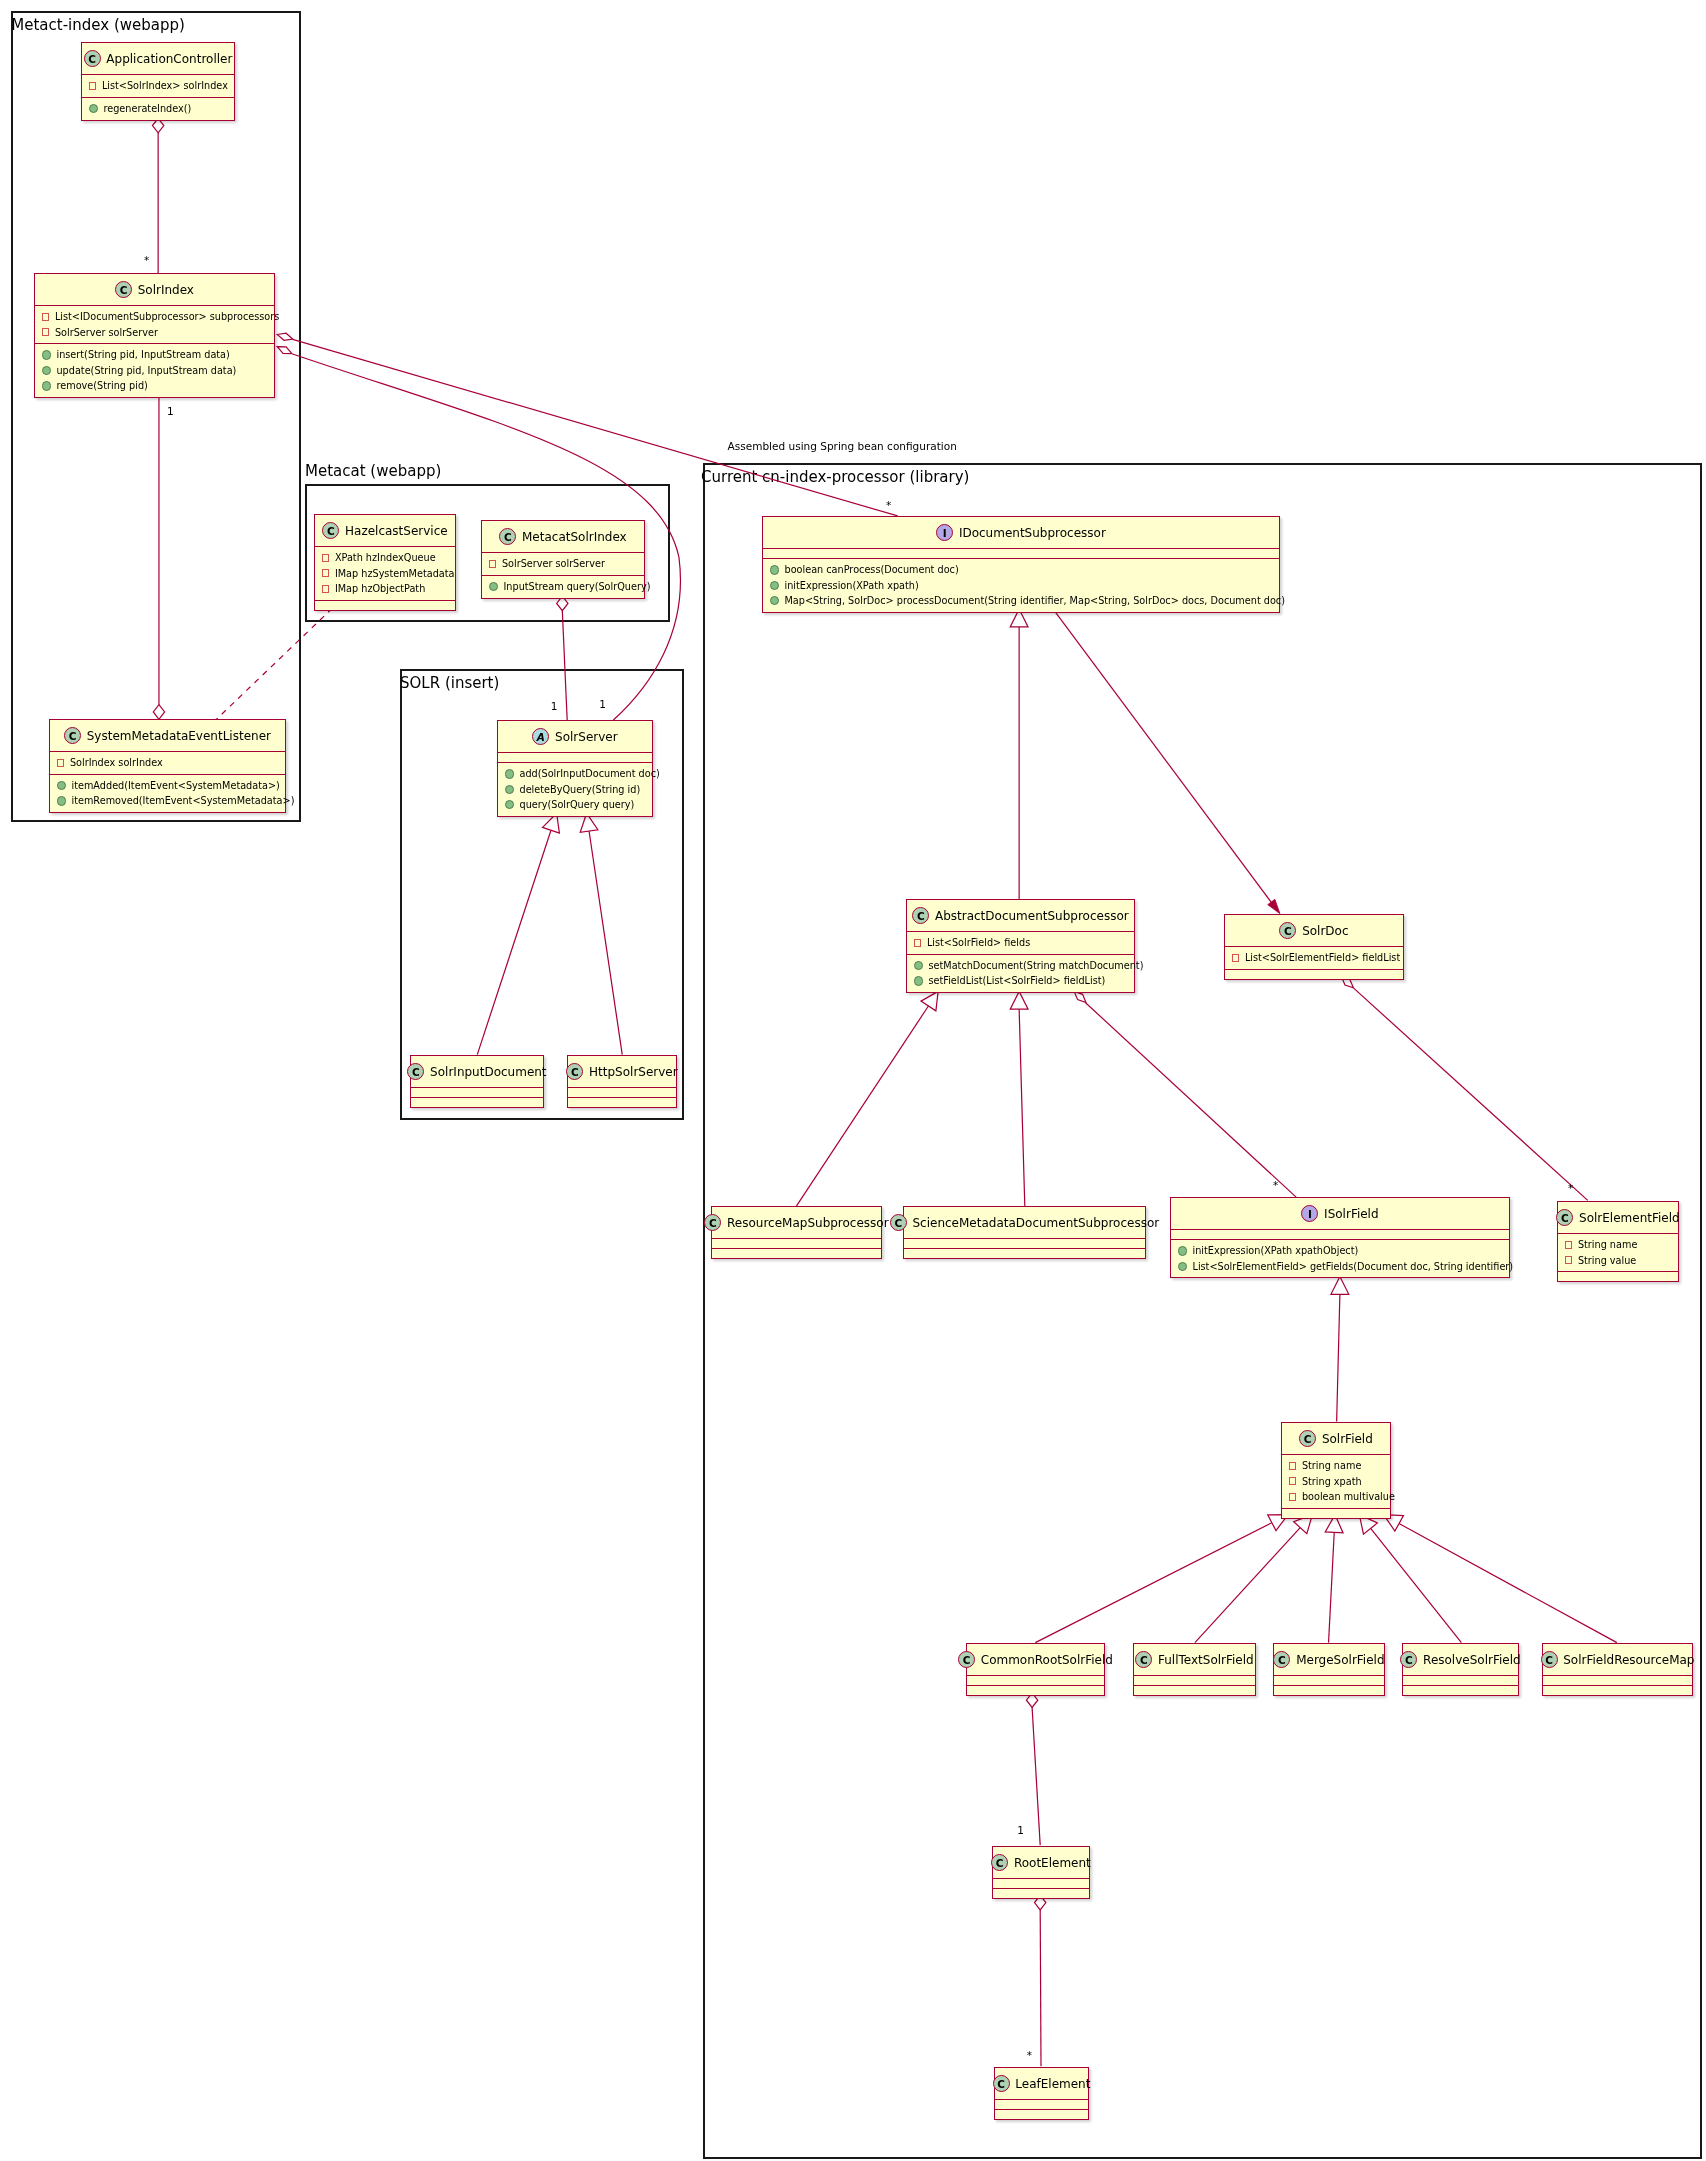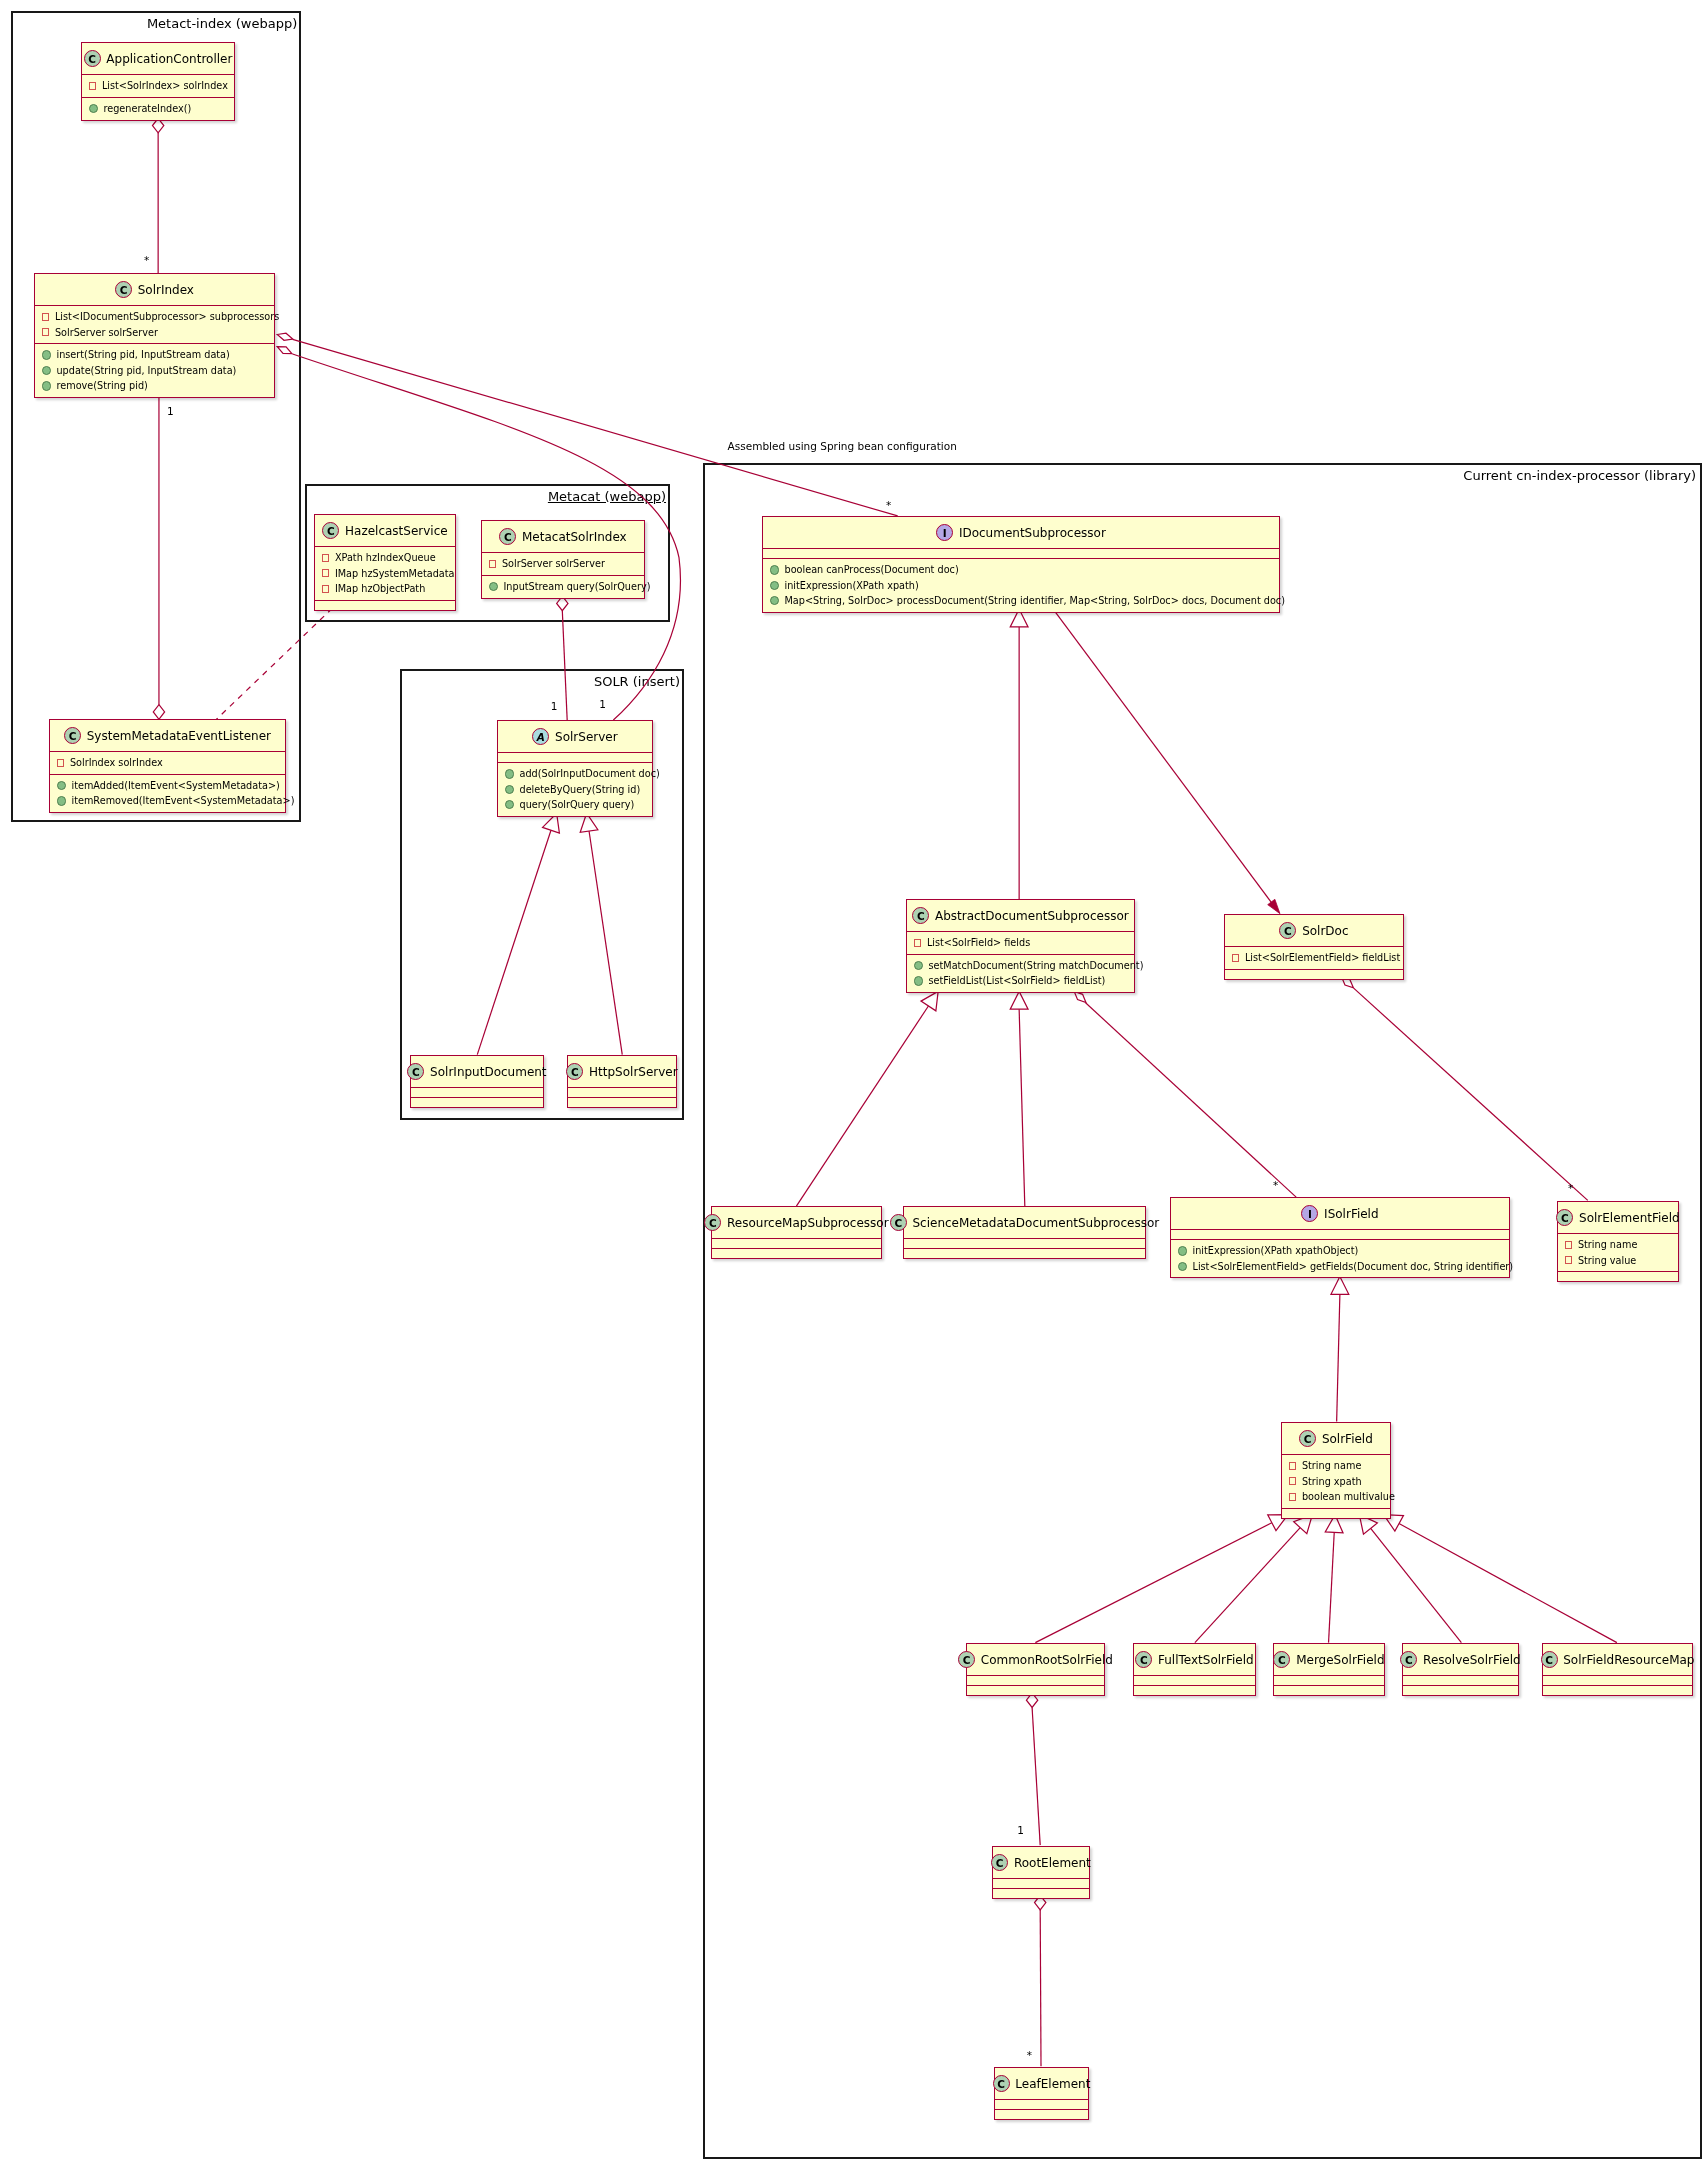--- a/index.html
+++ b/index.html
@@ -1,19 +1,19 @@
 <!DOCTYPE html>
 <html style="font-size:13px"><head>
 <meta charset="utf-8">
 <style>
   html,body{margin:0;padding:0;background:#ffffff;}
   .stage{position:relative;width:1707px;height:2161px;background:#ffffff;
          font-family:"DejaVu Sans","Liberation Sans",sans-serif;color:#000;overflow:hidden;}
   .pkg{position:absolute;border:2.4px solid #181818;background:transparent;z-index:1;}
-  .pkg-title{position:absolute;text-align:right;font-size:13px;color:#000;z-index:1;}
+  .pkg-title{position:absolute;text-align:left;font-size:15px;color:#000;z-index:1;}
   .edges{position:absolute;left:0;top:0;z-index:2;pointer-events:none;}
   .edge{stroke:#A80036;stroke-width:1.5;fill:none;}
   .dash{stroke-dasharray:7 7;}
   .tri{fill:#ffffff;stroke:#A80036;stroke-width:1.5;}
   .dia{fill:#ffffff;stroke:#A80036;stroke-width:1.5;}
   .arr{fill:#A80036;stroke:#A80036;stroke-width:1;}
   .lbl{font-family:"DejaVu Sans",sans-serif;font-size:13px;fill:#000;}
   .cls{position:absolute;background:#FEFECE;border:1.6px solid #A80036;z-index:3;
        box-shadow:1.6px 1.6px 2.4px rgba(0,0,0,0.18);box-sizing:border-box;}
   .cls-h{display:flex;align-items:center;justify-content:center;gap:5.7px;height:31px;padding:0 4.9px;}
@@ -32,21 +32,21 @@
 </style>
 </head>
 <body>
 
 <div class="stage">
 
   <div class="pkg" style="left:11.3px;top:11.3px;width:286px;height:807px;"></div>
   <div class="pkg-title" style="left:11.3px;top:16px;width:286px;">Metact-index (webapp)</div>
 
   <div class="pkg" style="left:305px;top:484px;width:361px;height:134px;"></div>
-  <div class="pkg-title" style="left:305px;top:489px;width:361px;text-decoration:underline;">Metacat (webapp)</div>
+  <div class="pkg-title" style="left:305px;top:462px;width:361px;">Metacat (webapp)</div>
 
   <div class="pkg" style="left:400px;top:669px;width:280px;height:447px;"></div>
   <div class="pkg-title" style="left:400px;top:674px;width:280px;">SOLR (insert)</div>
 
   <div class="pkg" style="left:703px;top:463px;width:995px;height:1692px;"></div>
   <div class="pkg-title" style="left:701px;top:468px;width:995px;">Current cn-index-processor (library)</div>
 
   <svg class="edges" width="1707" height="2161" viewBox="0 0 2107 2668">
     
     <g>

